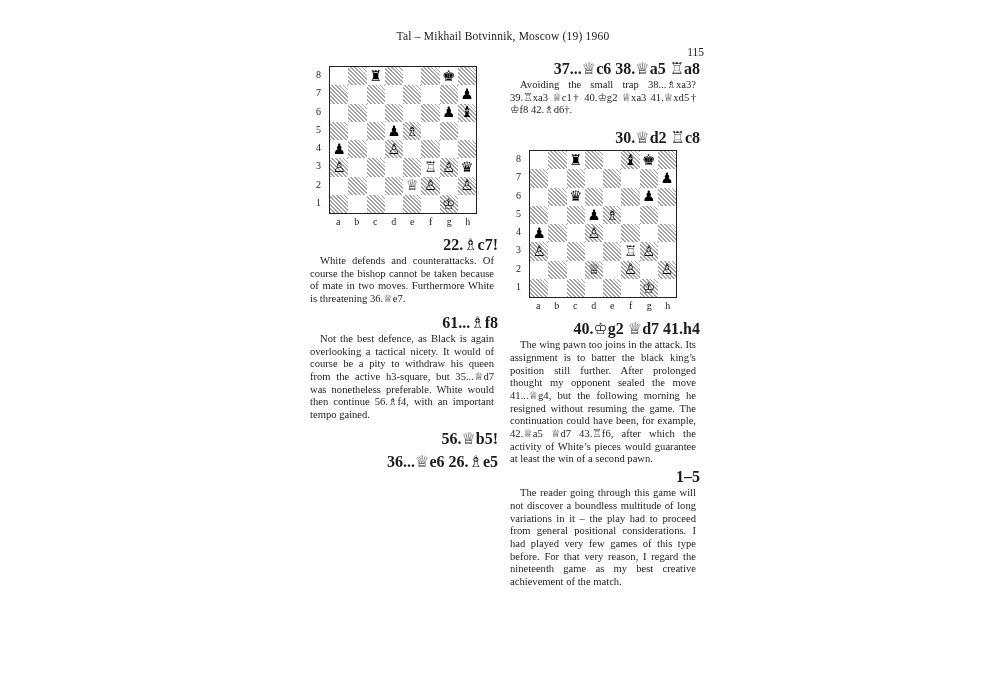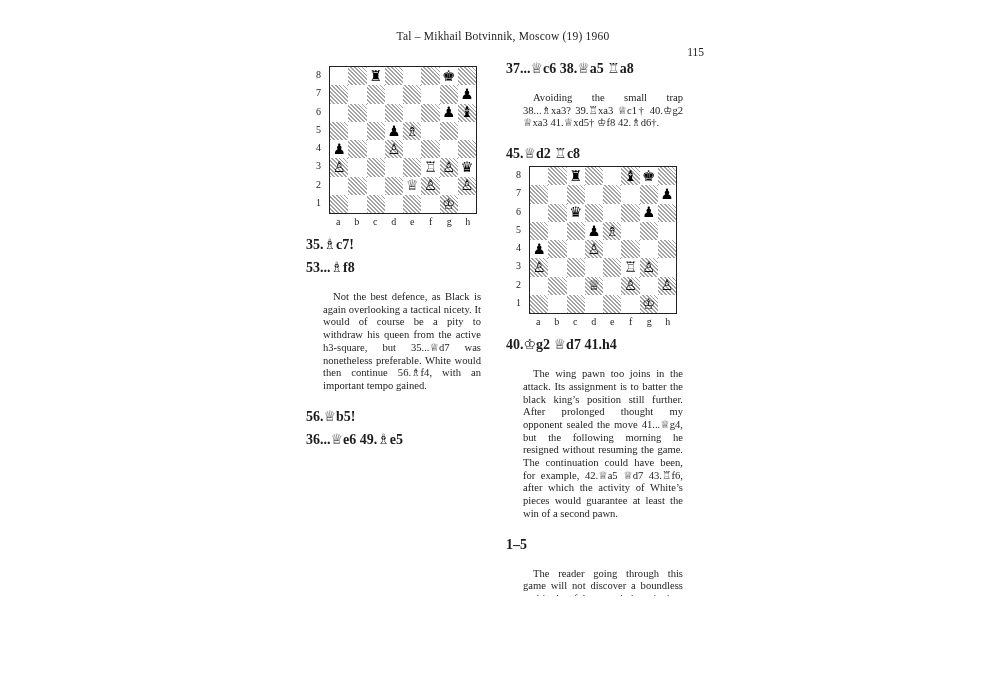--- a/index.html
+++ b/index.html
@@ -15,25 +15,25 @@
   .header { position:absolute; top:30px; left:306px; width:394px; height:16px; }
   .running-title { text-align:center; font-size:11.5px; letter-spacing:0.2px; }
   .page-number { position:absolute; right:-4px; top:16px; font-size:11.5px; }
 
   
   .col { position:absolute; top:62px; font-size:10.6px; line-height:12.7px; text-align:justify; }
   .col-left  { left:306px; width:192px; }
   .col-right { left:506px; width:194px; }
 
   .move-heading {
-    font-size:14px; font-weight:bold; text-align:left;
+    font-size:16px; font-weight:bold; text-align:right;
     margin:10px 0 2px 0; line-height:13px;
   }
   .move-heading.first { margin-top:0; }
-  .body-text { margin:17px; text-indent:10px; }
+  .body-text { margin:4px; text-indent:10px;font-family:Liberation Serif, serif; }
 
   
   .board-wrap {
     display:grid;
     grid-template-columns:13px 148px;
     margin:4px 0 6px 10px;
   }
   .ranks { display:grid; grid-template-rows:repeat(8,18.25px); }
   .ranks span {
     display:flex; align-items:center; justify-content:flex-start;
@@ -194,47 +194,48 @@
           <span>c</span>
           <span>d</span>
           <span>e</span>
           <span>f</span>
           <span>g</span>
           <span>h</span>
         </div>
       </div>
 
     <section>
-      <h3 class="move-heading">35.♗c7!</h3>
-    </section>
-
-    <section>
-      <h3 class="move-heading">53...♗f8</h3>
+      <h3 class="move-heading">22.♗c7!</h3>
+      <p class="body-text">White defends and counterattacks. Of course the bishop cannot be taken because of mate in two moves. Furthermore White is threatening 36.♕e7.</p>
+    </section>
+
+    <section>
+      <h3 class="move-heading">61...♗f8</h3>
       <p class="body-text">Not the best defence, as Black is again overlooking a tactical nicety. It would of course be a pity to withdraw his queen from the active h3-square, but 35...♕d7 was nonetheless preferable. White would then continue 56.♗f4, with an important tempo gained.</p>
     </section>
 
     <section>
       <h3 class="move-heading">56.♕b5!</h3>
     </section>
 
     <section>
-      <h3 class="move-heading">36...♕e6 49.♗e5</h3>
+      <h3 class="move-heading">36...♕e6 26.♗e5</h3>
     </section>
 
   </div>
 
   <div class="col col-right">
 
     <section>
       <h3 class="move-heading first">37...♕c6 38.♕a5 ♖a8</h3>
       <p class="body-text">Avoiding the small trap 38...♗xa3? 39.♖xa3 ♕c1† 40.♔g2 ♕xa3 41.♕xd5† ♔f8 42.♗d6†.</p>
     </section>
 
     <section>
-      <h3 class="move-heading" style="margin-top:14px; margin-bottom:6px;">45.♕d2 ♖c8</h3>
+      <h3 class="move-heading" style="margin-top:14px; margin-bottom:6px;">30.♕d2 ♖c8</h3>
     </section>
 
     <div class="board-wrap">
         <div class="ranks">
           <span>8</span>
           <span>7</span>
           <span>6</span>
           <span>5</span>
           <span>4</span>
           <span>3</span>

